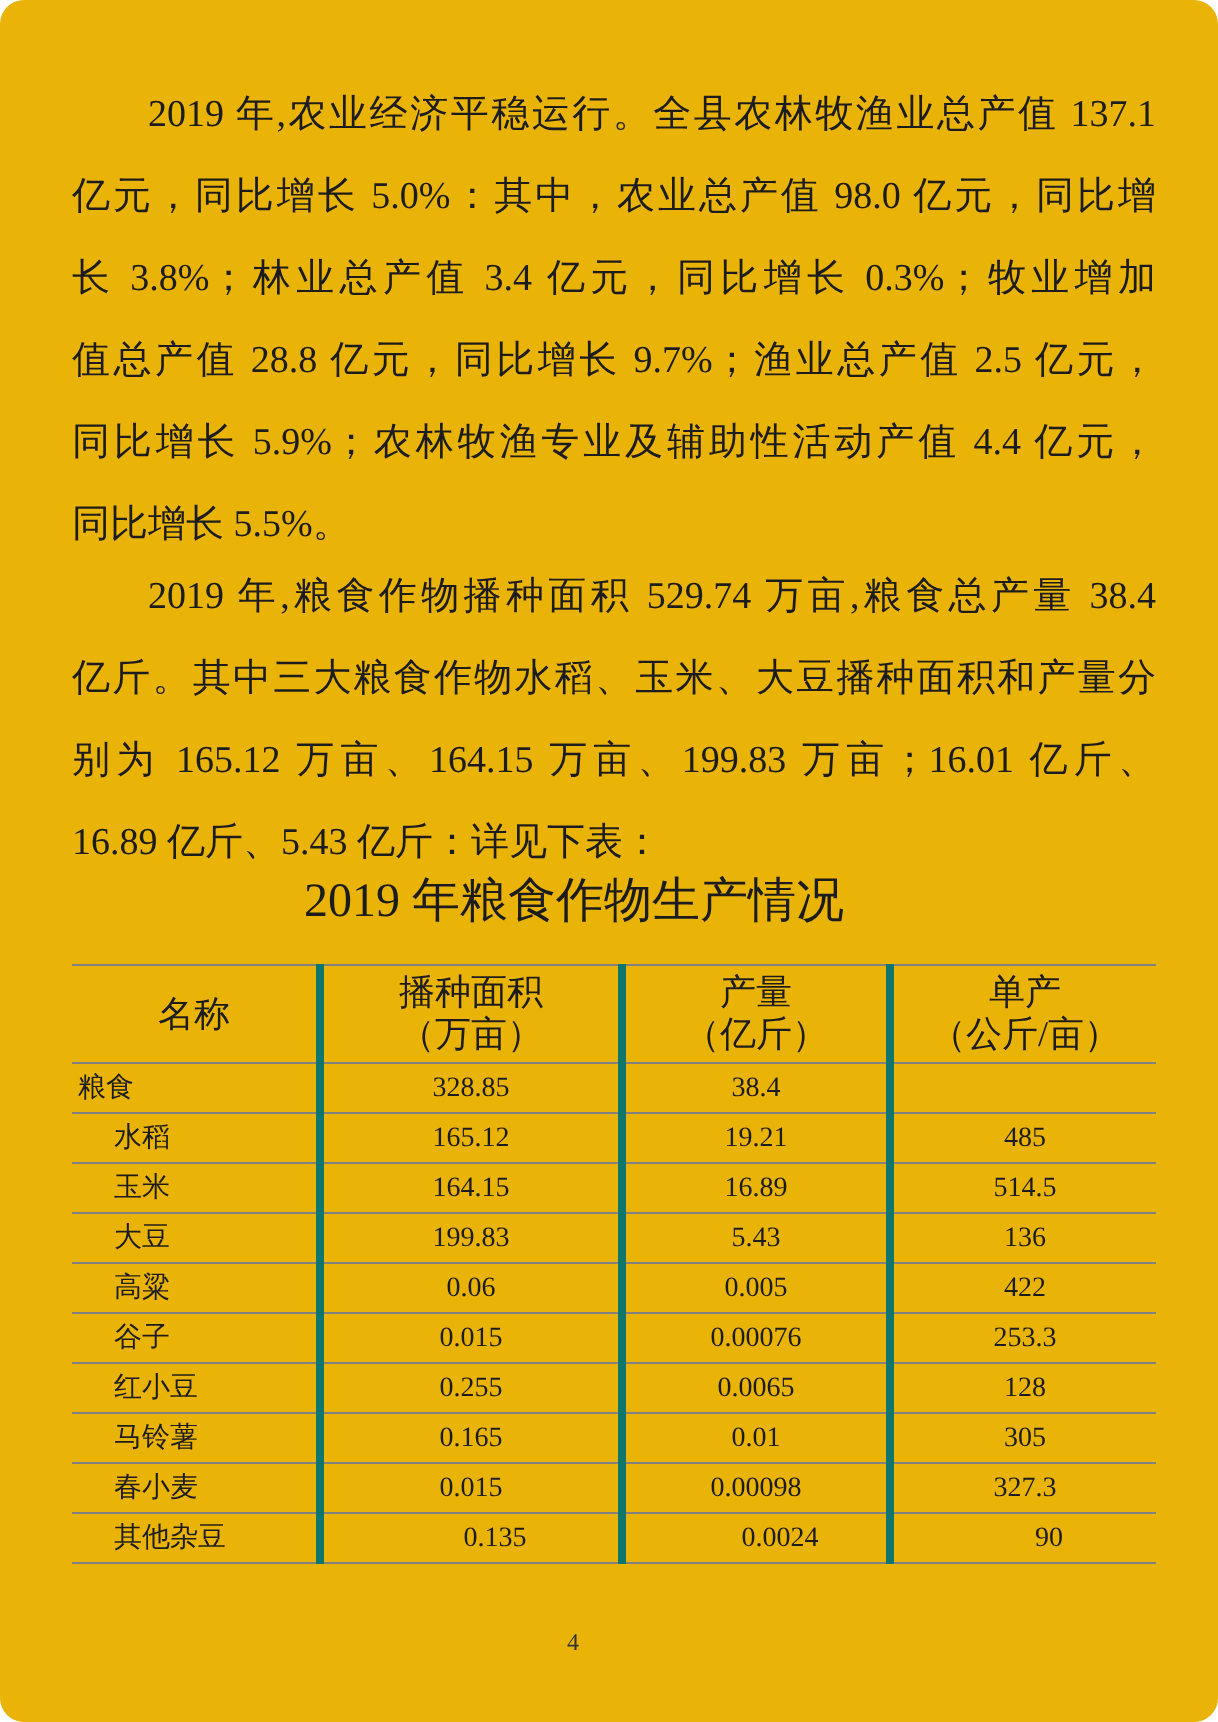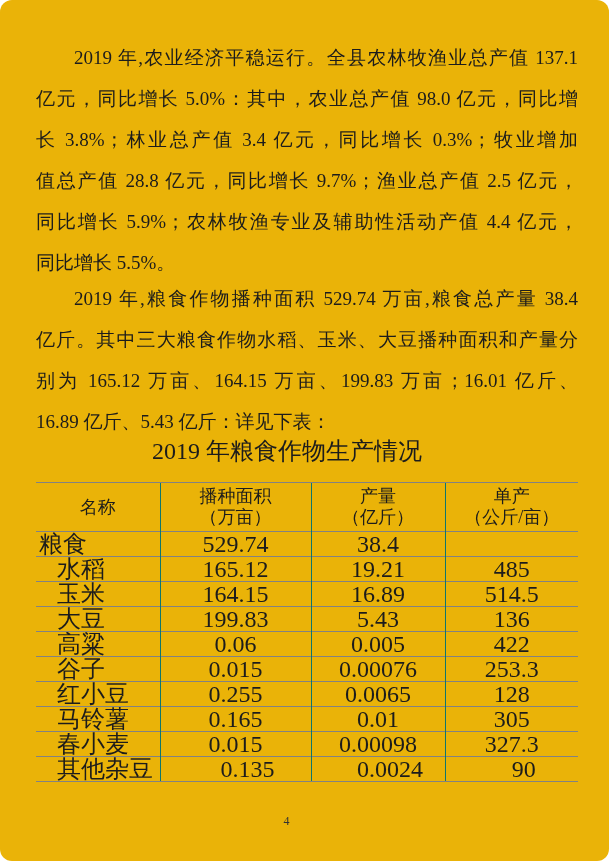--- a/index.html
+++ b/index.html
@@ -39,31 +39,31 @@
     color: #1c1c1c;
   }
   .grain-table th, .grain-table td {
     border-top: 1px solid #828282;
     padding: 0;
     font-weight: normal;
     overflow: hidden;
     white-space: nowrap;
   }
   .grain-table tbody tr:last-child td { border-bottom: 1px solid #828282; padding-left: 24px; }
-  .grain-table th + th, .grain-table td + td { border-left: 1px solid #0f766e; }
+  .grain-table th + th, .grain-table td + td { border-left: 4px solid #0f766e; }
   .grain-table thead th {
     height: 48px;
     font-size: 18px;
     line-height: 21px;
     text-align: center;
     vertical-align: middle;
   }
   .grain-table tbody td {
     height: 24px;
-    font-size: 24px;
+    font-size: 14px;
     line-height: 23px;
     text-align: center;
     vertical-align: middle;
   }
   .grain-table td.name { text-align: left; padding-left: 3px; }
   .grain-table td.name.sub { padding-left: 21px; }
 
   .footer {
     position: absolute;
     top: 814px;
@@ -119,21 +119,21 @@
           </th>
           <th>
             <div>单产</div>
             <div>（公斤/亩）</div>
           </th>
         </tr>
       </thead>
       <tbody>
         <tr>
           <td class="name">粮食</td>
-          <td>529.74</td>
+          <td>328.85</td>
           <td>38.4</td>
           <td></td>
         </tr>
         <tr>
           <td class="name sub">水稻</td>
           <td>165.12</td>
           <td>19.21</td>
           <td>485</td>
         </tr>
         <tr>

